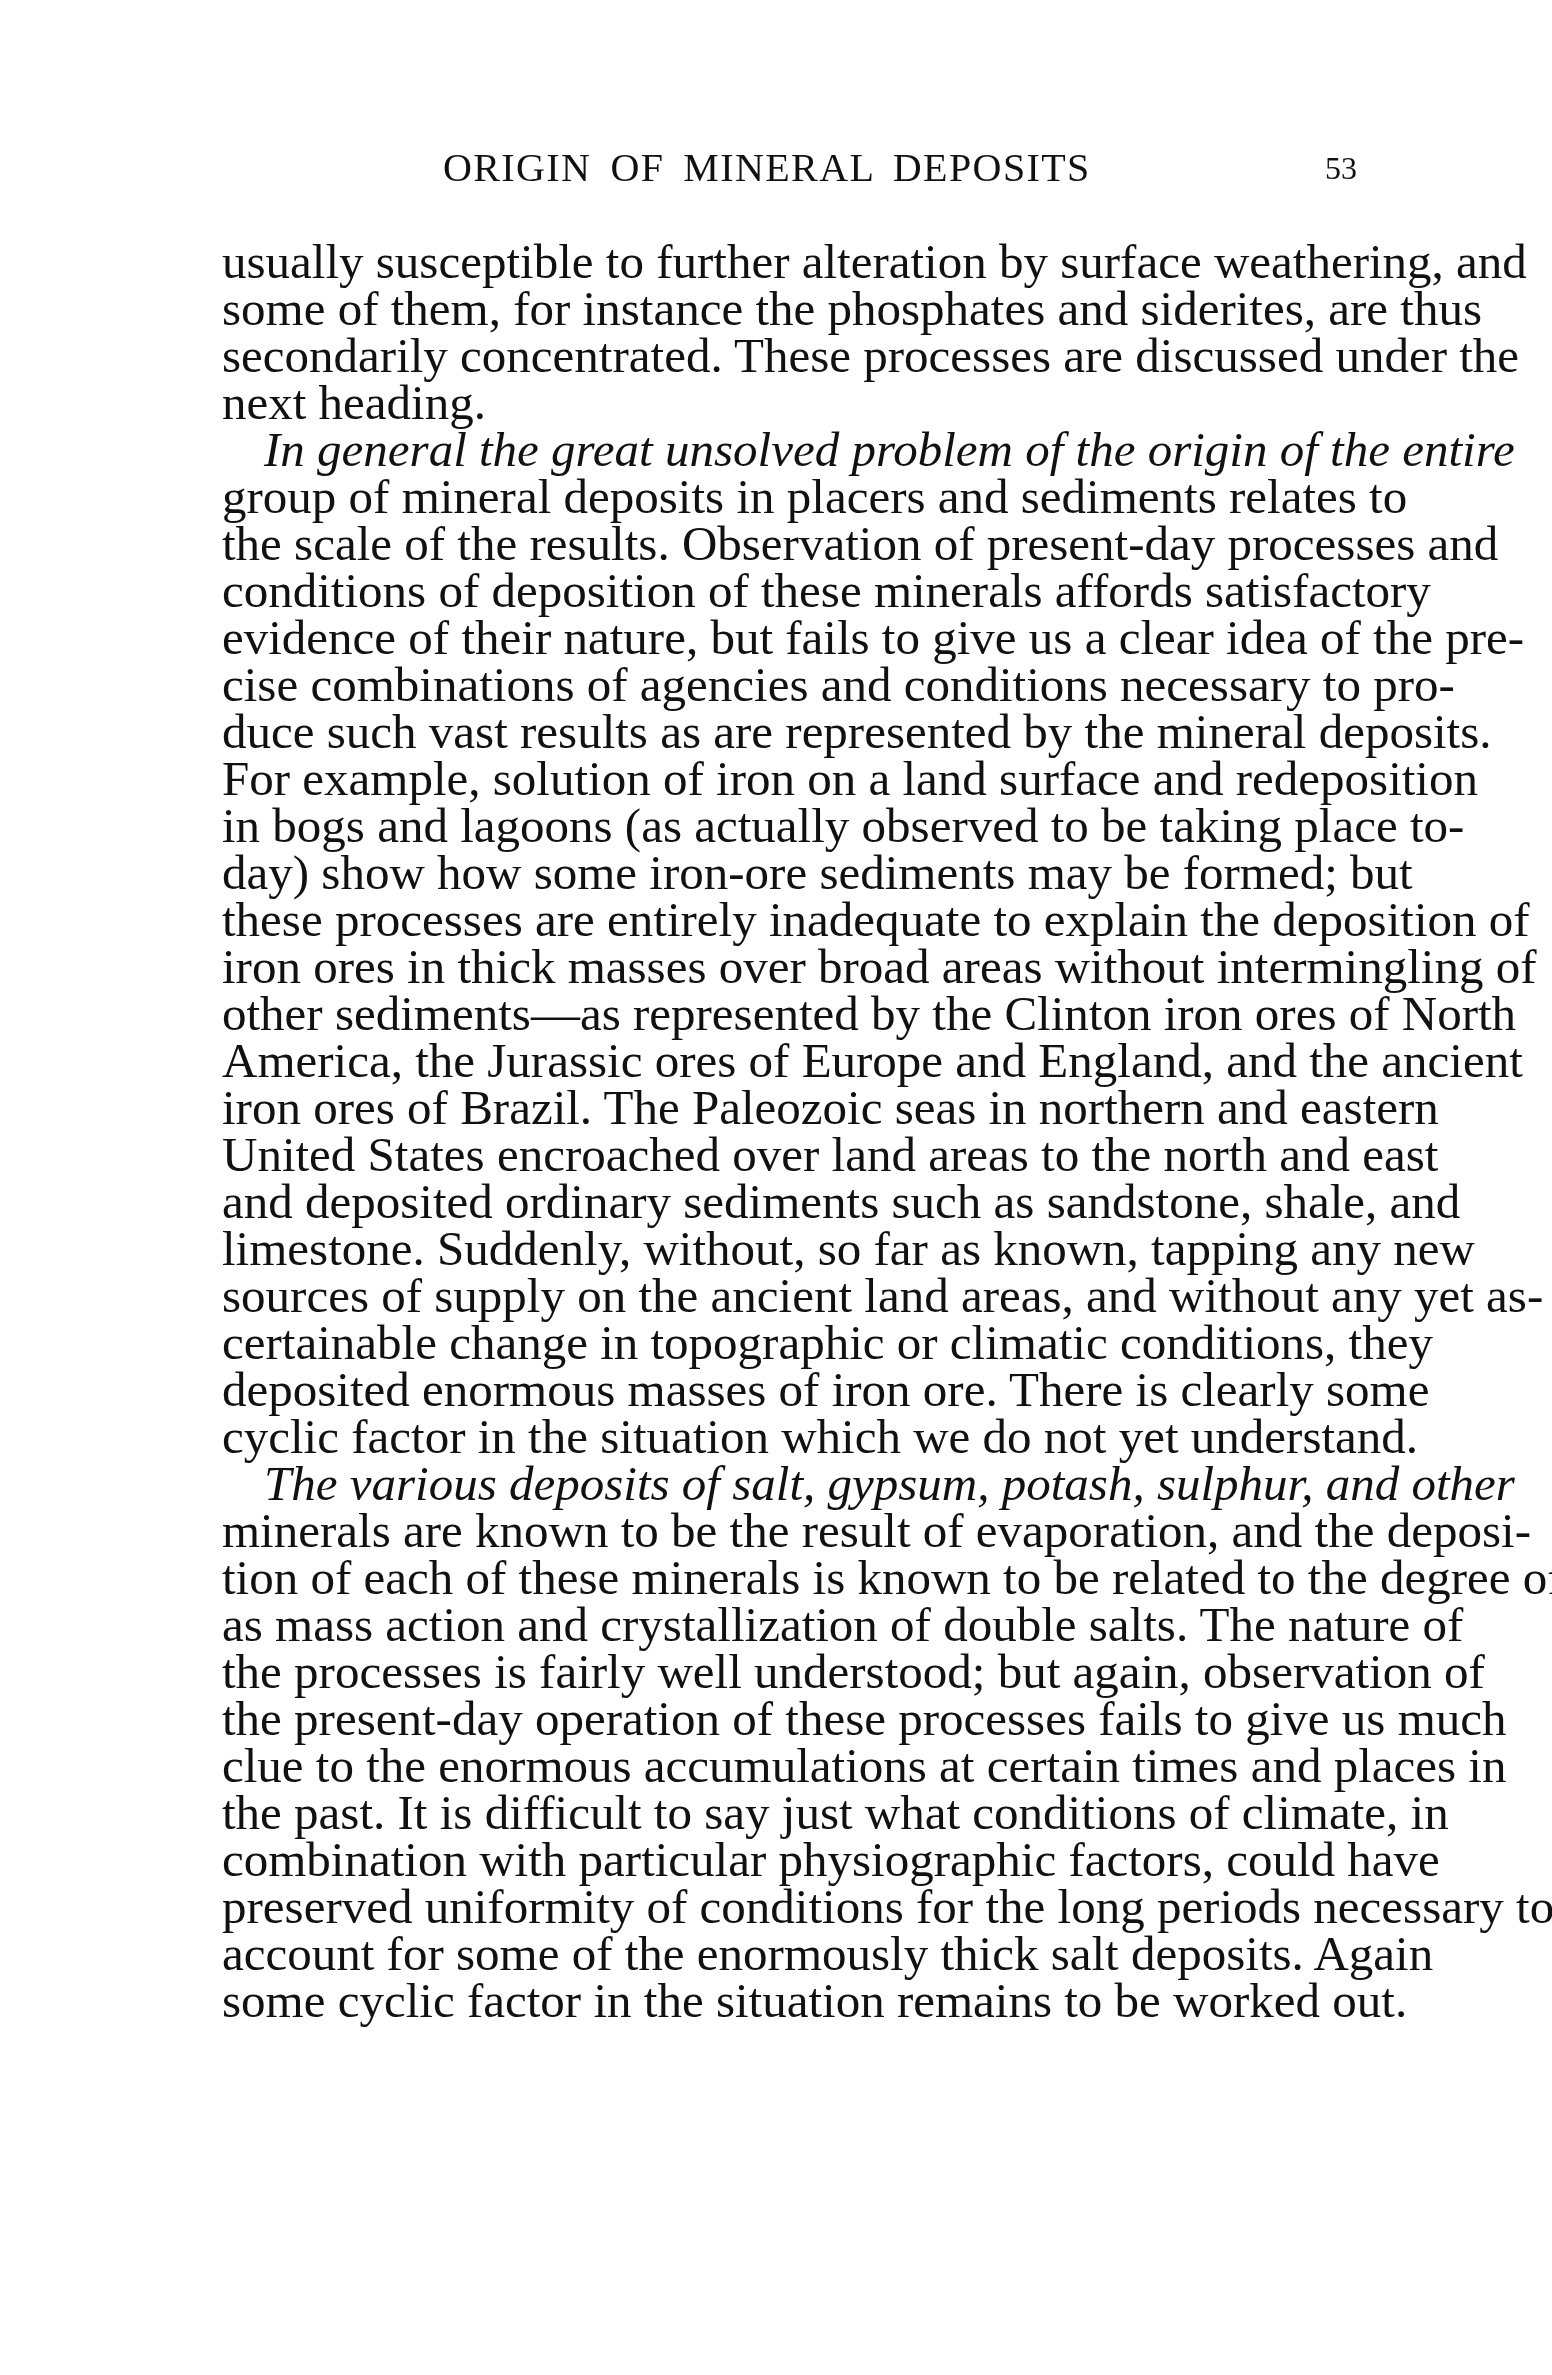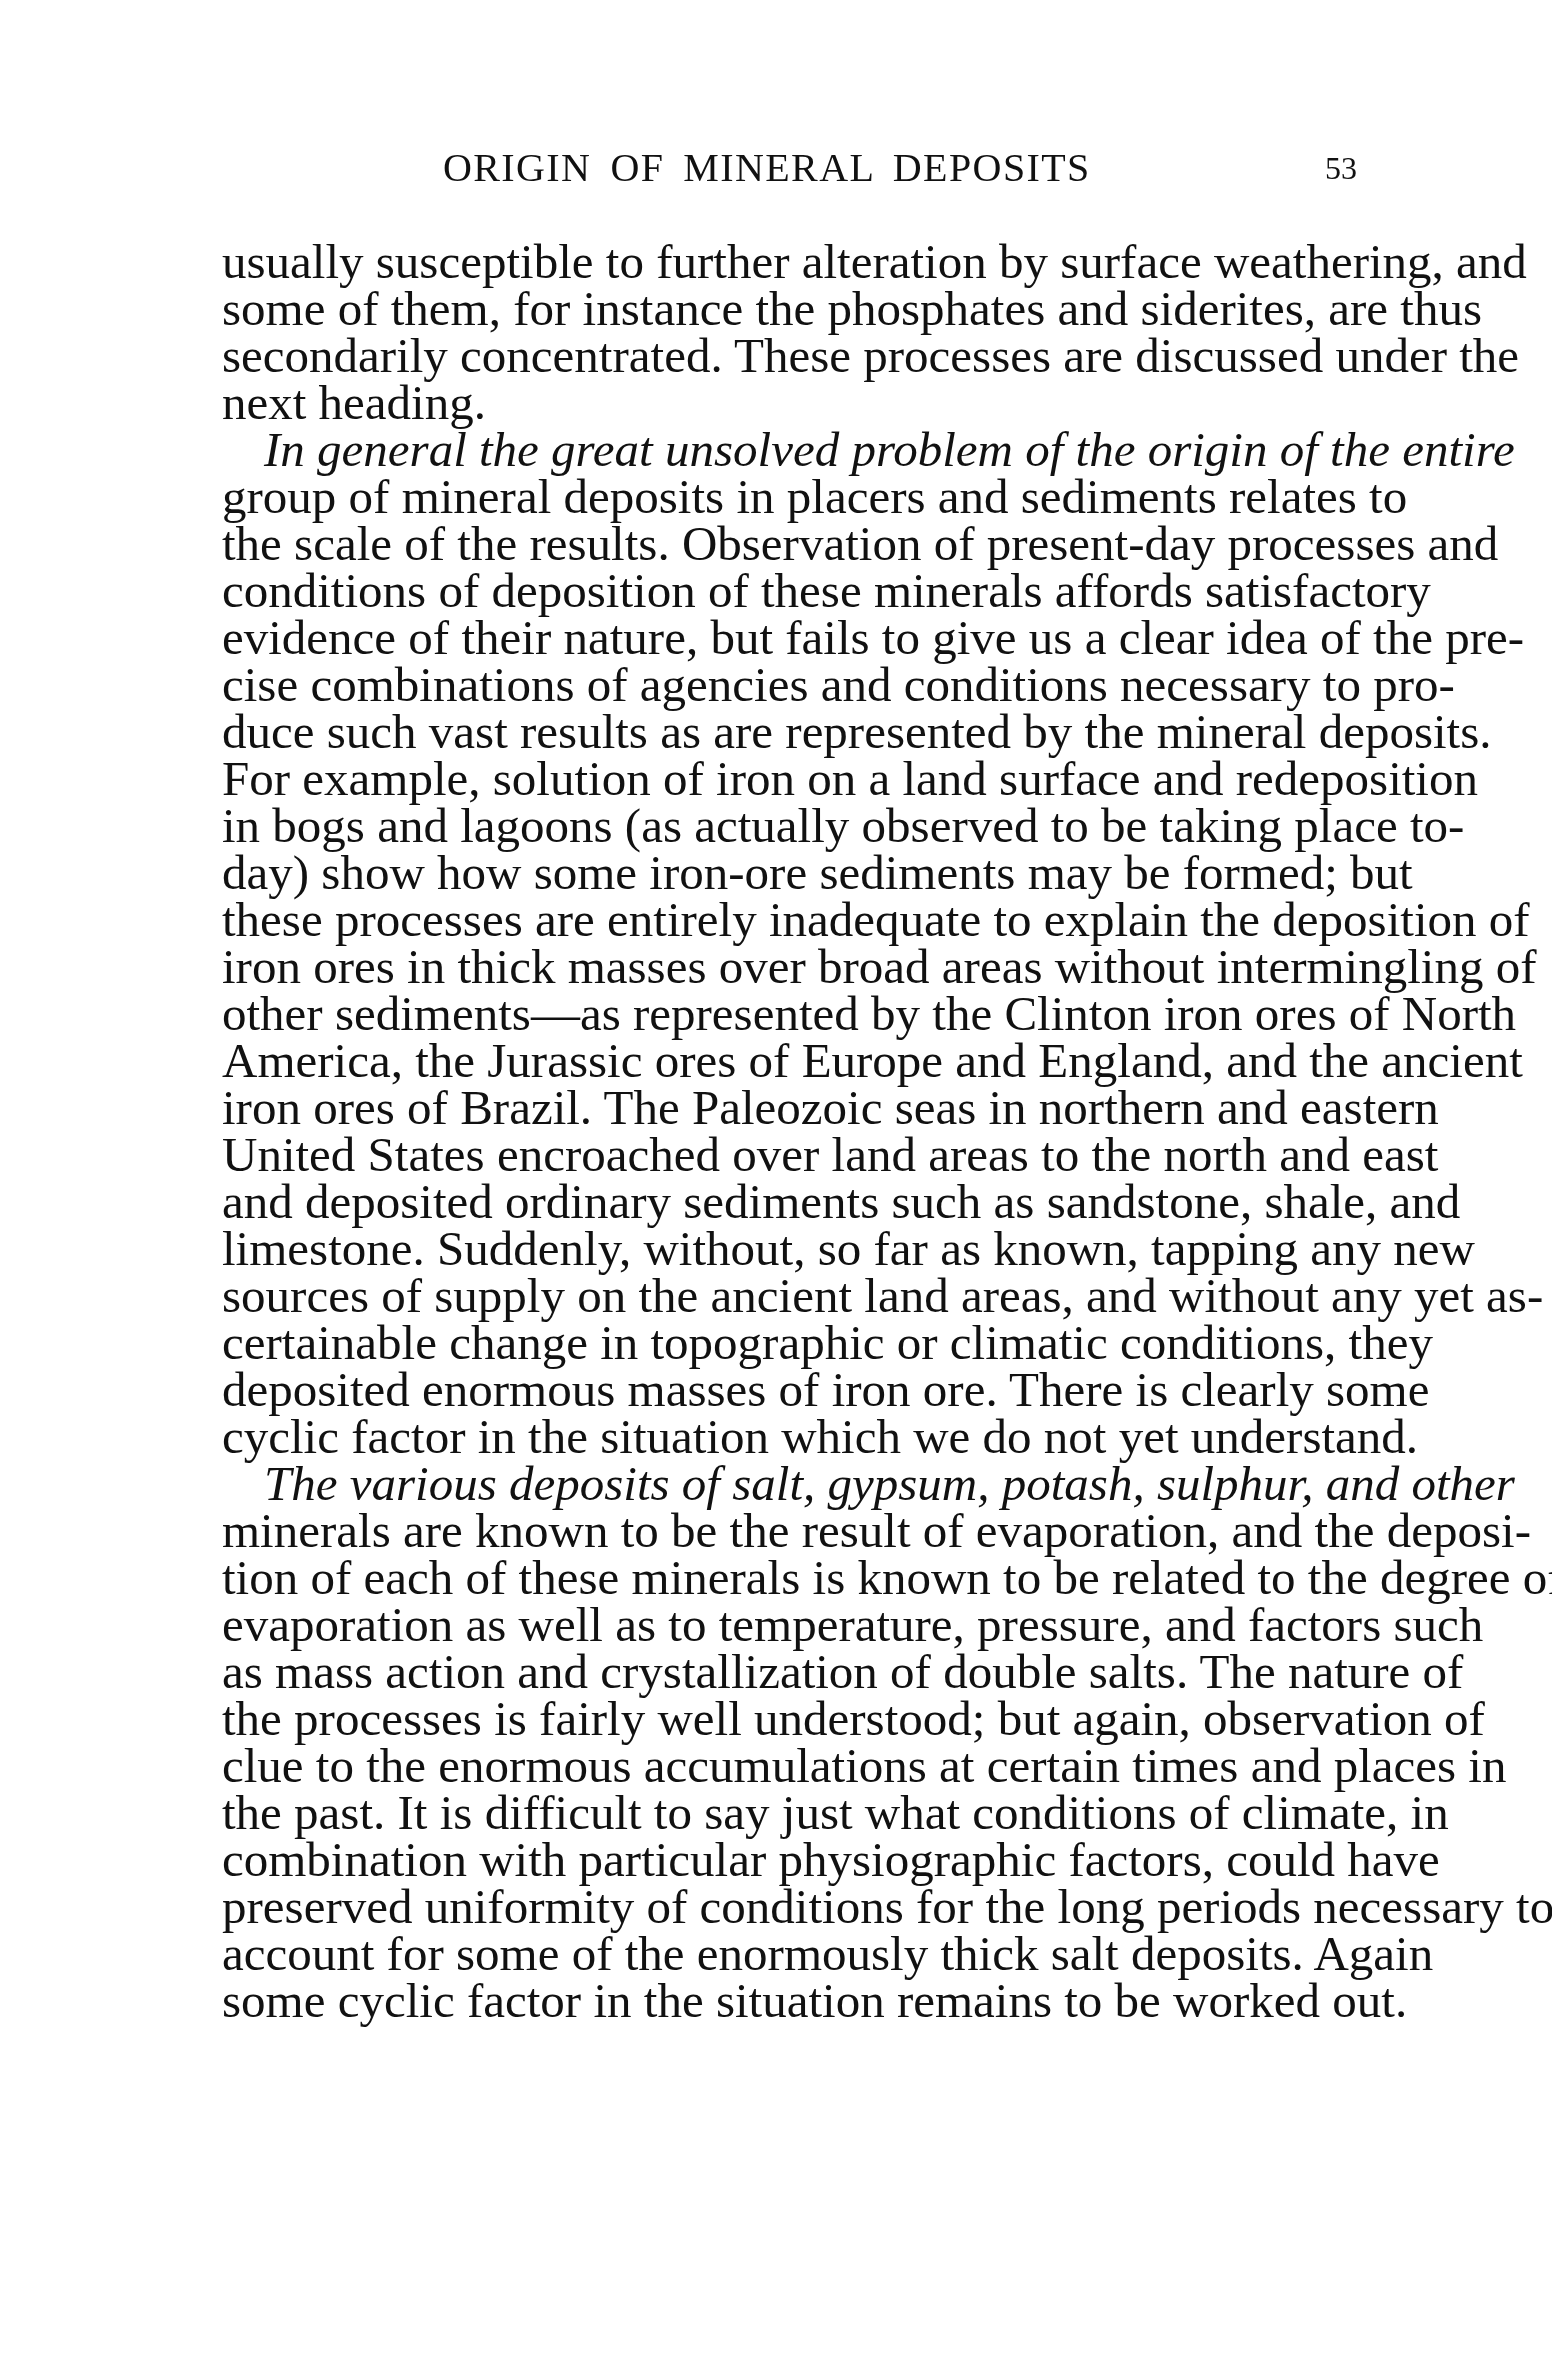--- a/index.html
+++ b/index.html
@@ -96,23 +96,23 @@
     <span class="line">sources of supply on the ancient land areas, and without any yet as-</span>
     <span class="line">certainable change in topographic or climatic conditions, they</span>
     <span class="line">deposited enormous masses of iron ore.  There is clearly some</span>
     <span class="line last">cyclic factor in the situation which we do not yet understand.</span>
   </div>
 
   <div>
     <span class="line indent">The various deposits of salt, gypsum, potash, sulphur, and other</span>
     <span class="line">minerals are known to be the result of evaporation, and the deposi-</span>
     <span class="line">tion of each of these minerals is known to be related to the degree of</span>
-    <span class="line">evaporation as well as to temperature, pressure, and factors such</span>
     <span class="line">as mass action and crystallization of double salts.  The nature of</span>
     <span class="line">the processes is fairly well understood; but again, observation of</span>
+    <span class="line">the present-day operation of these processes fails to give us much</span>
     <span class="line">clue to the enormous accumulations at certain times and places in</span>
     <span class="line">the past.  It is difficult to say just what conditions of climate, in</span>
     <span class="line">combination with particular physiographic factors, could have</span>
     <span class="line">preserved uniformity of conditions for the long periods necessary to</span>
     <span class="line">account for some of the enormously thick salt deposits.  Again</span>
     <span class="line last">some cyclic factor in the situation remains to be worked out.</span>
   </div>
 </div>
 
 

